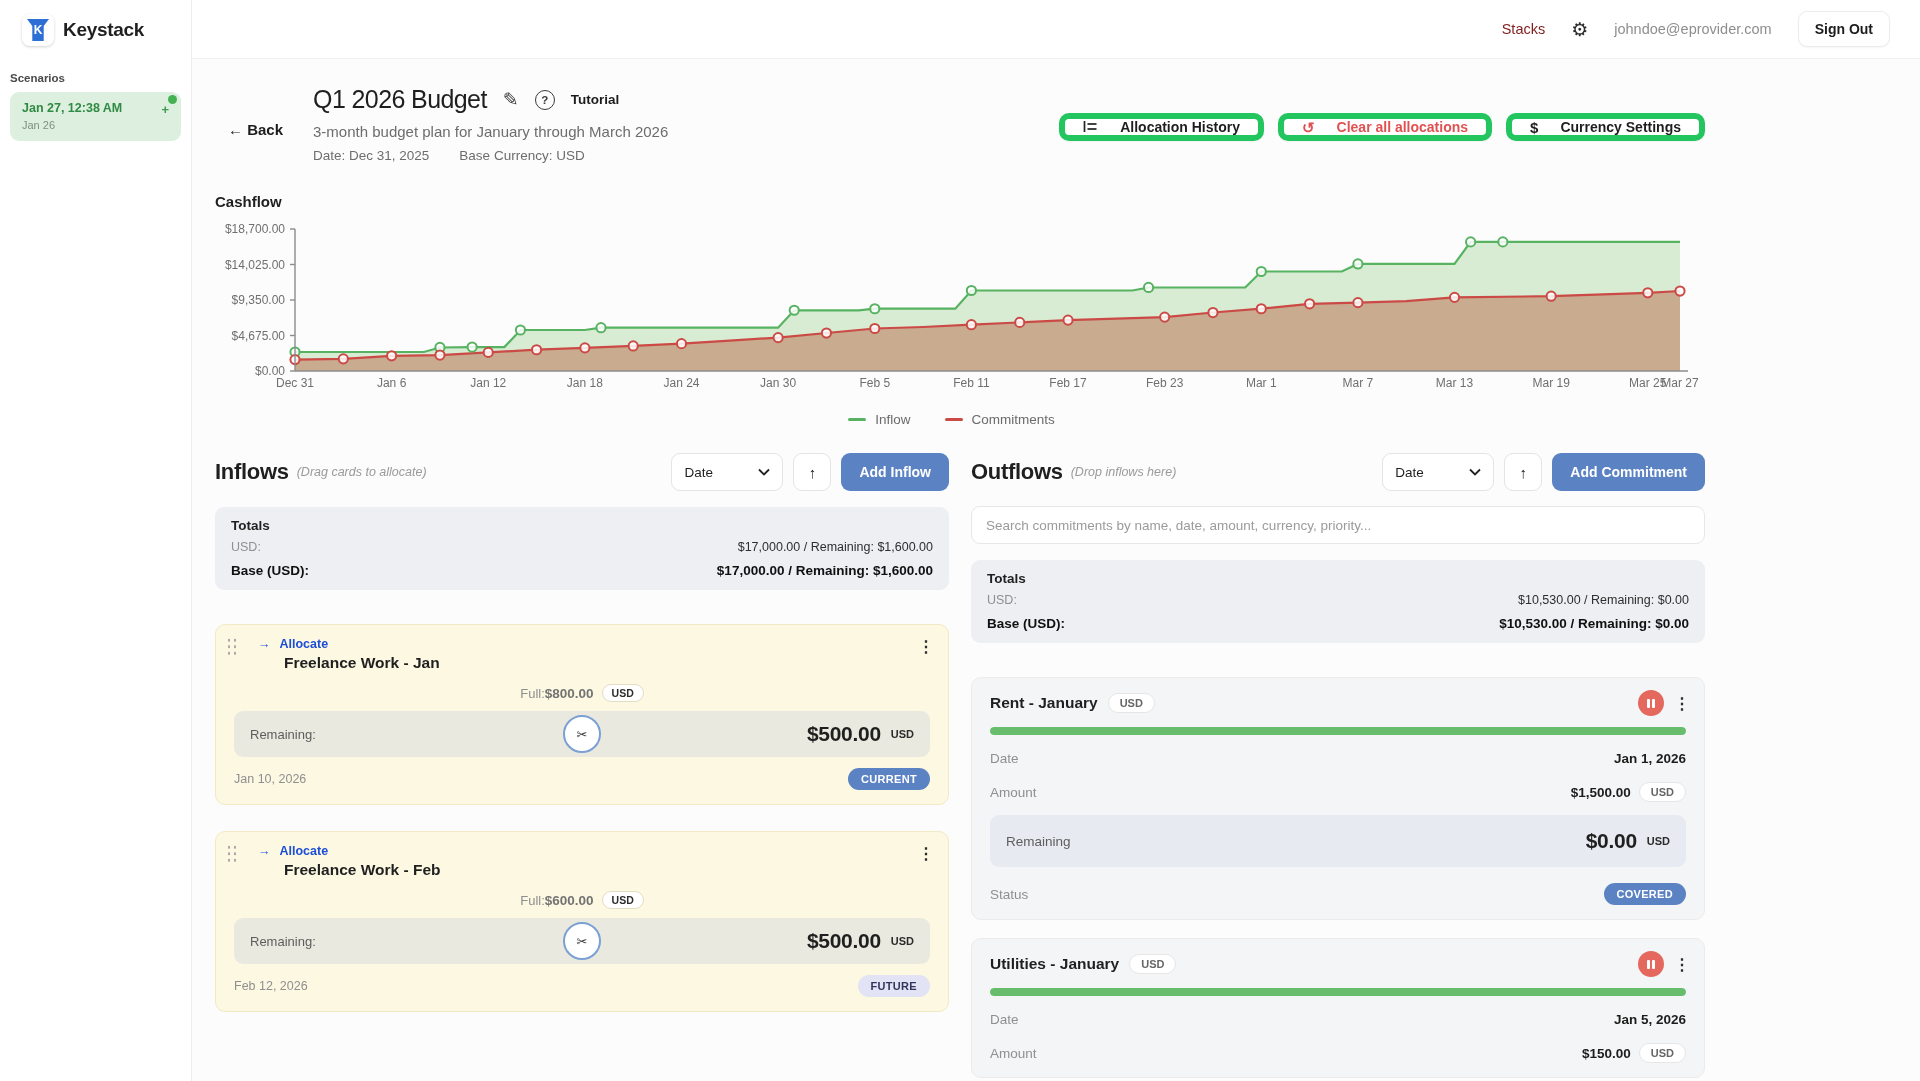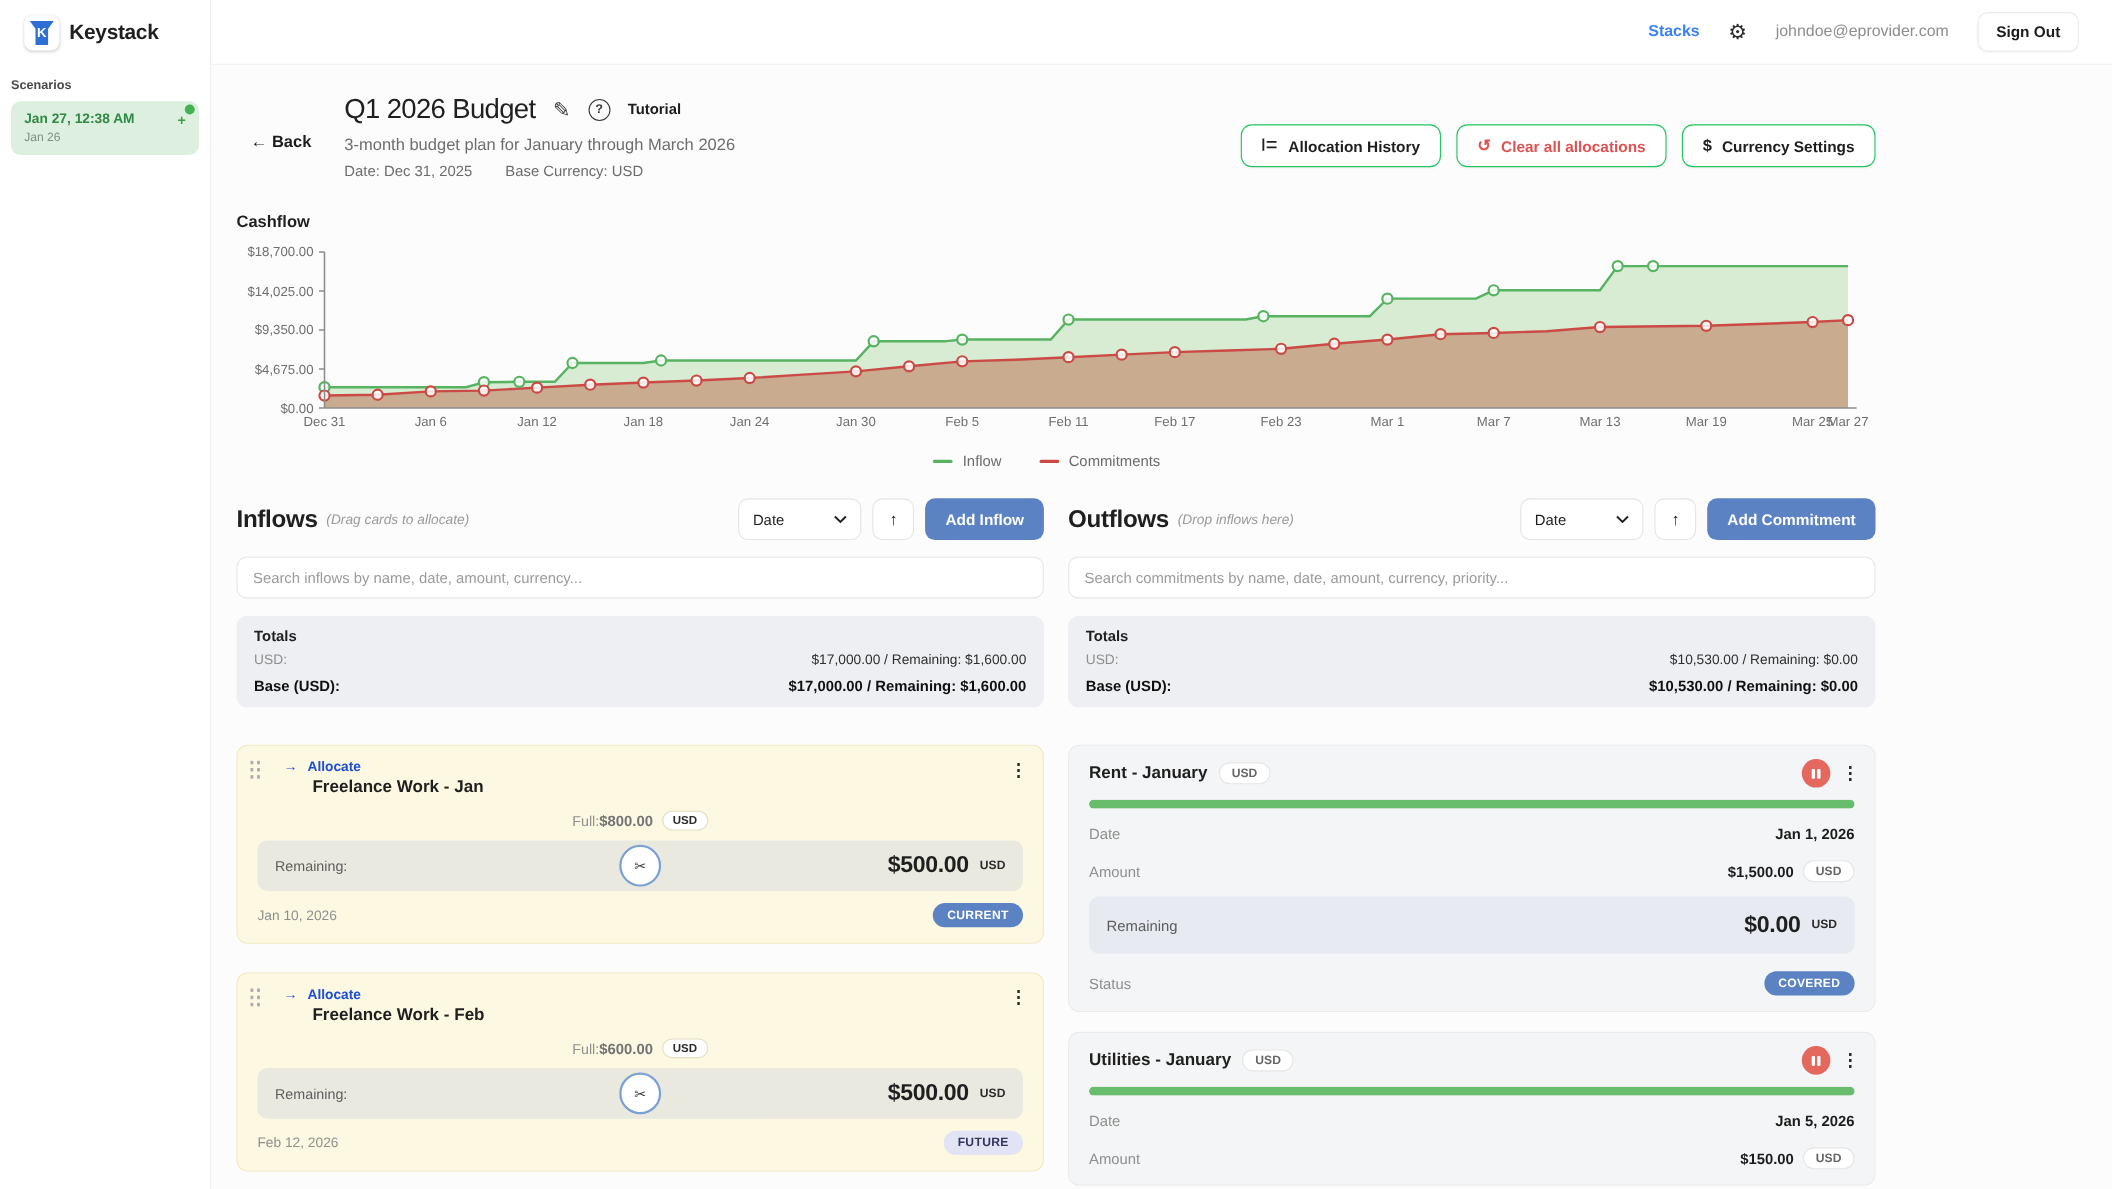--- a/index.html
+++ b/index.html
@@ -11,21 +11,21 @@
     position: relative;
   }
 
   
   .topbar {
     position: absolute; top: 0; left: 0; right: 0; height: 59px;
     background: #ffffff; border-bottom: 1px solid #f1f1f1;
     display: flex; align-items: center; justify-content: flex-end;
     padding-right: 30px; gap: 26px; z-index: 5;
   }
-  .nav-link { font-size: 14.5px; font-weight: 700; color: #3b82f6; cursor: pointer; }
+  .nav-link { font-size: 14.5px; font-weight: 400; color: #7f1d1d; cursor: pointer; }
   .gear { font-size: 19px; color: #2b2b2b; cursor: pointer; line-height: 1; }
   .email { font-size: 14.5px; color: #8e8e8e; }
   .signout-btn {
     background: #fff; border: 1px solid #ececec; border-radius: 9px;
     padding: 9px 16px; font-size: 14px; font-weight: 700; color: #1c1c1c;
     box-shadow: 0 1px 2px rgba(0,0,0,.04); cursor: pointer;
     font-family: "Liberation Sans", sans-serif;
   }
 
   
@@ -65,22 +65,22 @@
   .pencil-icon { font-size: 19px; color: #3a3a3a; cursor: pointer; }
   .help-icon {
     width: 20px; height: 20px; border-radius: 50%; border: 1.6px solid #3a3a3a;
     display: grid; place-items: center; font-size: 11.5px; font-weight: 700; color: #3a3a3a; cursor: pointer;
   }
   .tutorial-link { font-size: 13.5px; font-weight: 700; color: #1c1c1c; cursor: pointer; }
   .page-subtitle { margin-top: 9px; font-size: 15px; color: #6d6d6d; }
   .meta-row { margin-top: 8px; font-size: 13.5px; color: #6d6d6d; display: flex; gap: 30px; text-align: center; }
   .header-buttons { display: flex; gap: 14px; margin-top: 28px; align-items: flex-start; }
   .hbtn {
-    height: 39px; display: flex; align-items: center; gap: 9px; padding: 0 18px;
-    background: #fff; border: 1px solid #22c55e; border-radius: 10px;
+    height: 28px; display: flex; align-items: center; gap: 22px; padding: 0 18px;
+    background: #fff; border: 6px solid #22c55e; border-radius: 10px;
     font-size: 14px; font-weight: 700; color: #1e1e1e;
     box-shadow: 0 1px 2px rgba(0,0,0,.04); cursor: pointer; white-space: nowrap;
     font-family: "Liberation Sans", sans-serif;
   }
   .hbtn.danger { color: #e05252; }
   .hbtn .ic { font-size: 15px; line-height: 1; }
 
   
   .chart-label { margin: 30px 0 0 23px; font-size: 15px; font-weight: 800; }
   .chart-wrap { position: relative; margin-left: 23px; width: 1473px; height: 178px; margin-top: 14px; }
@@ -338,21 +338,20 @@
         <span class="col-spacer"></span>
         <div class="sort-select">
           <span>Date</span>
           <svg width="12" height="8" viewBox="0 0 12 8">
               <path d="M1 1.5l5 5 5-5" stroke="#222" stroke-width="1.8" fill="none"></path>
             </svg>
         </div>
         <div class="sort-dir">↑</div>
         <button class="add-btn">Add Inflow</button>
       </div>
-      <input class="search-input" placeholder="Search inflows by name, date, amount, currency..." style="">
       <div class="totals">
         <div class="totals-heading">Totals</div>
         <div class="totals-row">
           <span class="t-label">USD:</span>
           <span class="t-value">$17,000.00 / Remaining: $1,600.00</span>
         </div>
         <div class="totals-row bold">
           <span class="t-label">Base (USD):</span>
           <span class="t-value">$17,000.00 / Remaining: $1,600.00</span>
         </div>

